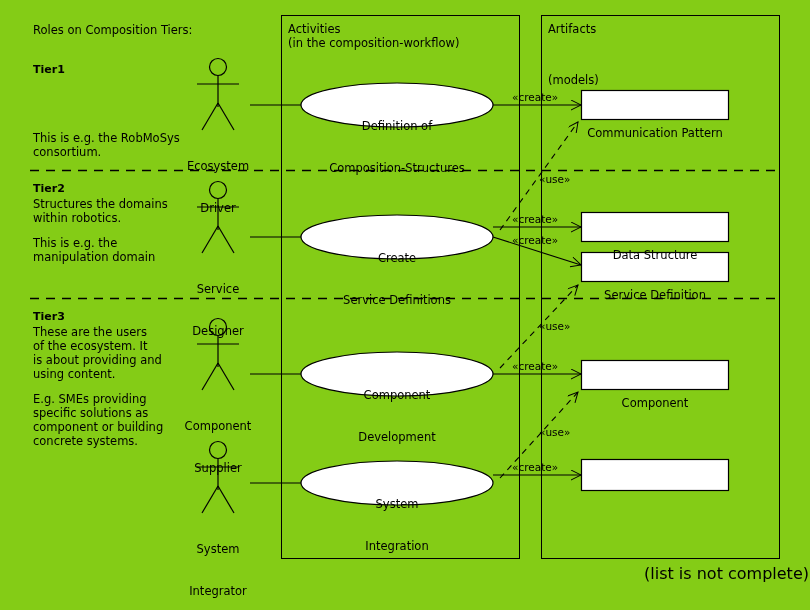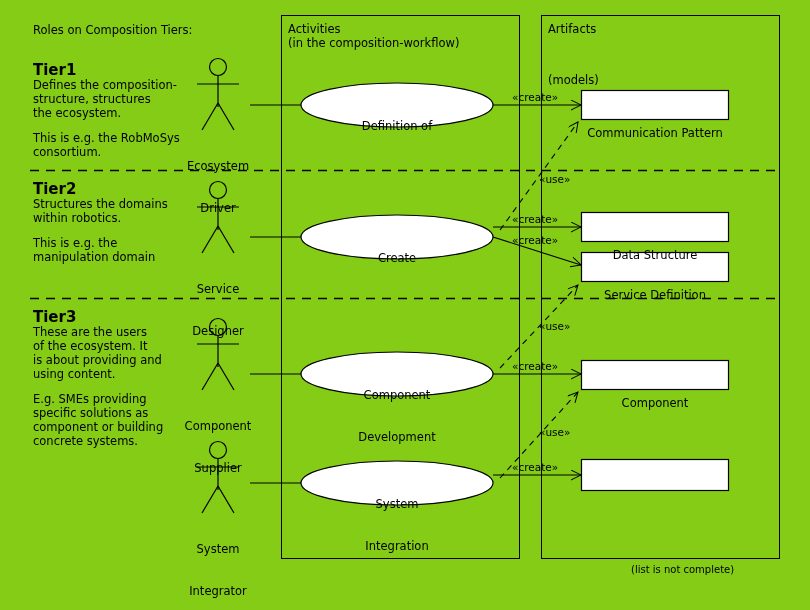--- a/index.html
+++ b/index.html
@@ -28,21 +28,21 @@
   .txt {
     position: absolute;
     white-space: pre;
     font-family: "DejaVu Sans", sans-serif;
     font-size: 11.5px;
     line-height: 14px;
     color: #000;
   }
   .tier-title {
     font-weight: bold;
-    font-size: 15px;
+    font-size: 11px;
   }
   .col-head {
     font-size: 11.5px;
     line-height: 14px;
   }
   .actor-label {
     position: absolute;
     text-align: center;
     font-size: 11.5px;
     line-height: 14px;
@@ -57,22 +57,23 @@
     pointer-events: none;
   }
   .stereo {
     position: absolute;
     font-size: 10.5px;
     line-height: 12px;
     white-space: pre;
   }
   .note {
     position: absolute;
-    font-size: 10px;
-    white-space: pre;
+    font-size: 16px;
+    white-space: pre;
+    margin-left: 13px;
   }
 </style>
 </head>
 <body>
 
 <div id="canvas">
 
   <svg class="layer" viewBox="0 0 810 610" xmlns="http://www.w3.org/2000/svg">
     <defs>
       <marker id="arrowOpen" markerWidth="14" markerHeight="14" refX="12" refY="5" orient="auto" markerUnits="userSpaceOnUse">
@@ -156,23 +157,20 @@
 
   <div class="txt" style="left:33px; top:23px;">Roles on Composition Tiers:</div>
 
   <div class="txt col-head" style="left:288px; top:22px;">Activities</div>
   <div class="txt col-head" style="left:288px; top:36px;">(in the composition-workflow)</div>
 
   <div class="txt col-head" style="left:548px; top:22px;">Artifacts</div>
   <div class="txt col-head" style="left:548px; top:36px;margin-top:37px;">(models)</div>
 
   <div class="txt tier-title" style="left:33px; top:63px;">Tier1</div>
-  <div class="txt" style="left:33px; top:78px;">Defines the composition-
-structure, structures
-the ecosystem.</div>
   <div class="txt" style="left:33px; top:131px;">This is e.g. the RobMoSys
 consortium.</div>
 
   <div class="txt tier-title" style="left:33px; top:182px;">Tier2</div>
   <div class="txt" style="left:33px; top:197px;">Structures the domains
 within robotics.</div>
   <div class="txt" style="left:33px; top:236px;">This is e.g. the
 manipulation domain</div>
 
   <div class="txt tier-title" style="left:33px; top:310px;">Tier3</div>
@@ -200,24 +198,26 @@
     <div>Supplier</div>
   </div>
 
   <div class="actor-label" style="left:163px; top:514px; width:110px;">
     <div>System</div>
     <div>Integrator</div>
   </div>
 
   <div class="node-label" style="left:301px; top:91px; width:192px;">
     <div>Definition of</div>
+    <div>Composition-Structures</div>
   </div>
 
   <div class="node-label" style="left:301px; top:223px; width:192px;">
     <div>Create</div>
+    <div>Service Definitions</div>
   </div>
 
   <div class="node-label" style="left:301px; top:360px; width:192px;">
     <div>Component</div>
     <div>Development</div>
   </div>
 
   <div class="node-label" style="left:301px; top:469px; width:192px;">
     <div>System</div>
     <div>Integration</div>

